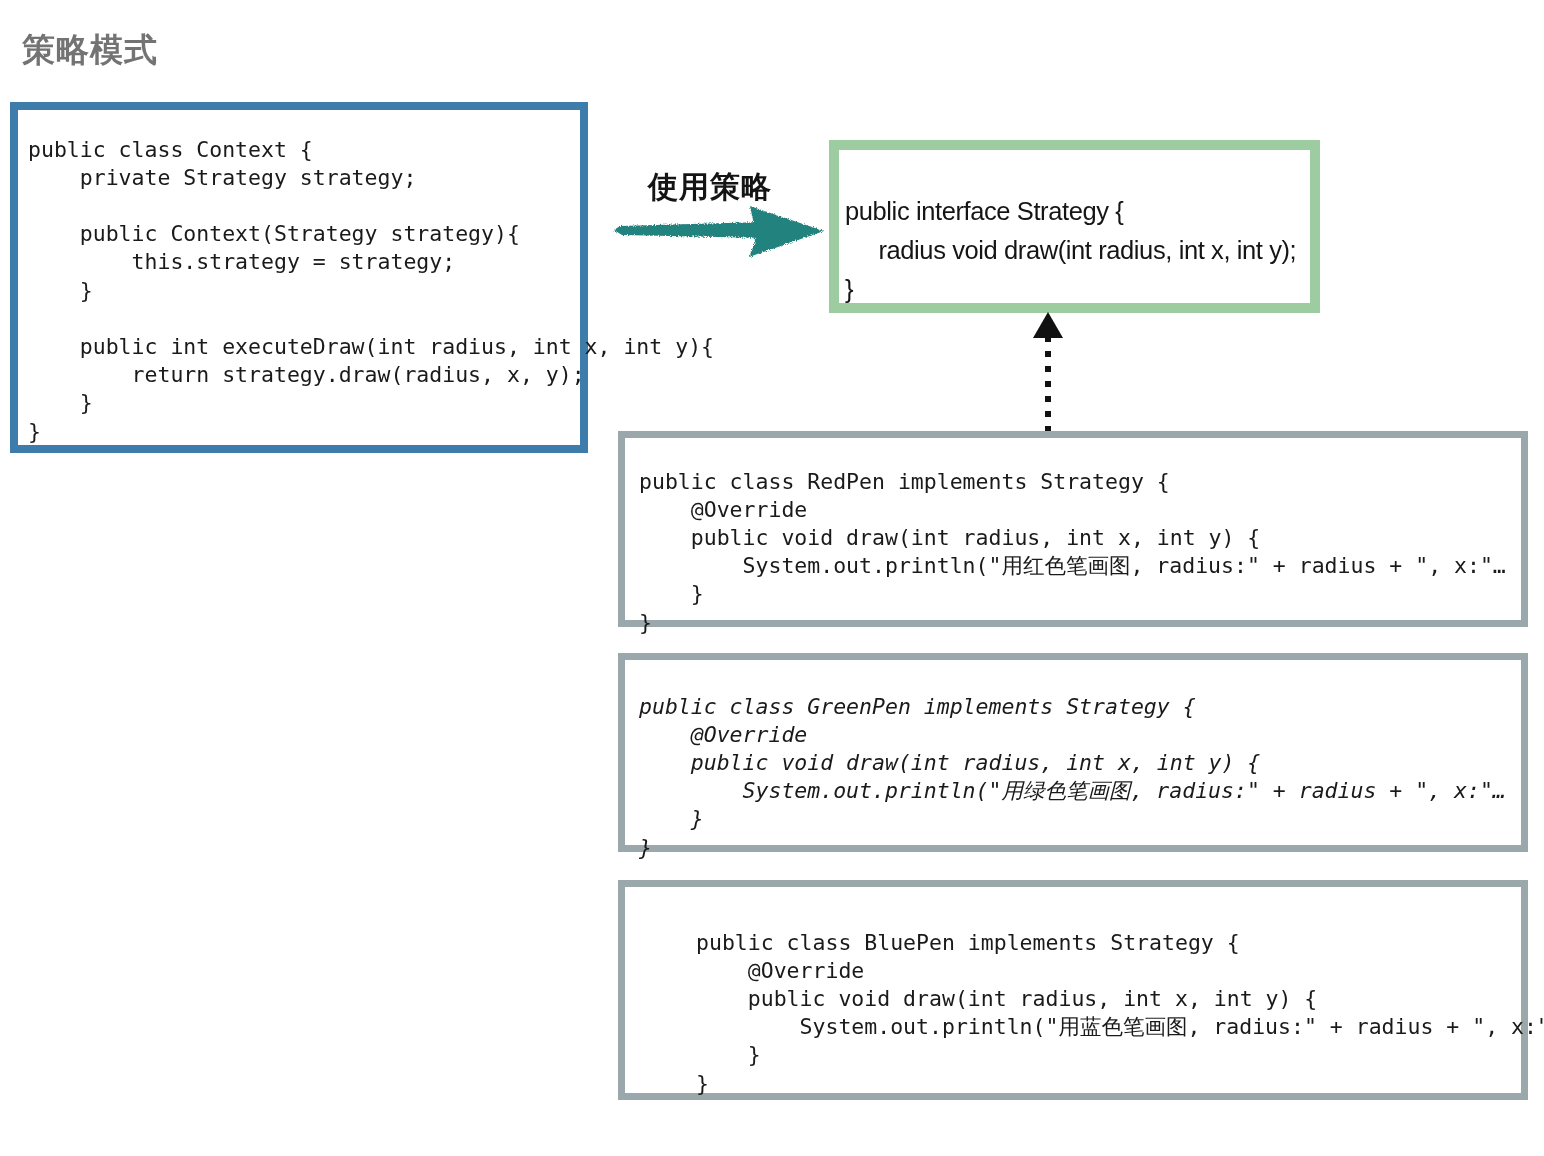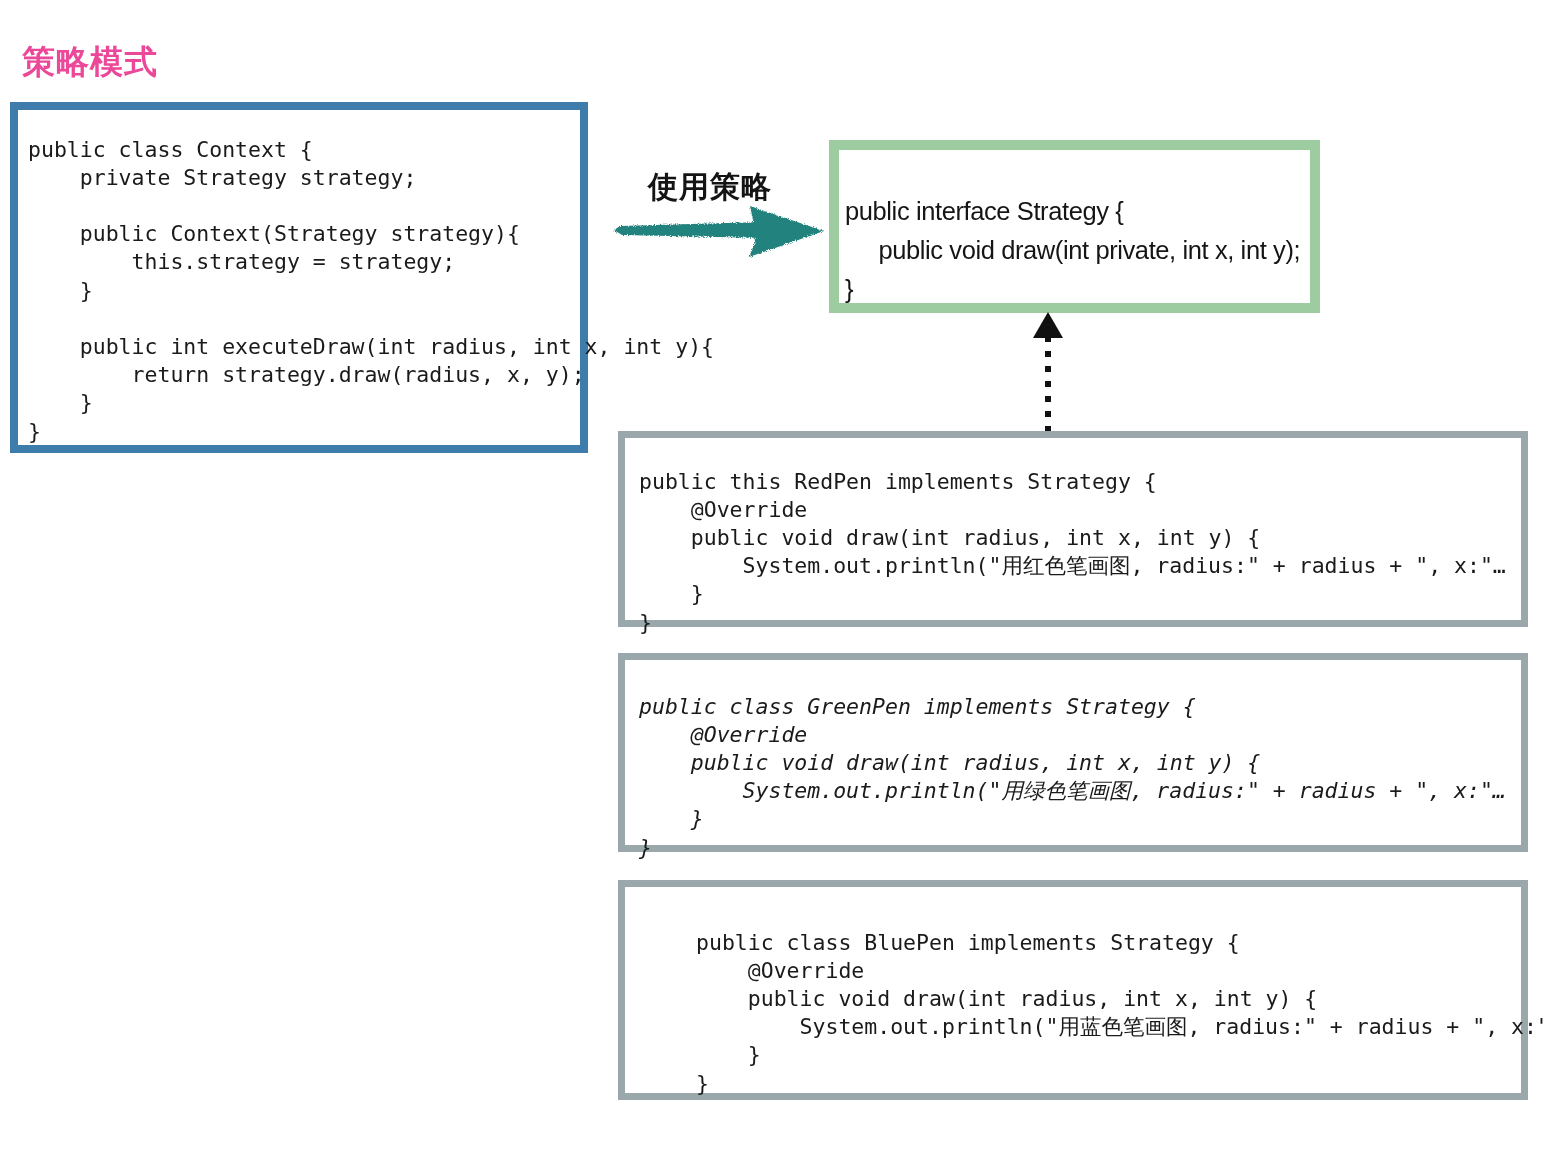--- a/index.html
+++ b/index.html
@@ -12,26 +12,26 @@
     height: 1156px;
     position: relative;
     overflow: hidden;
     font-family: "Liberation Sans", sans-serif;
   }
 
   
   #page-title {
     position: absolute;
     left: 22px;
-    top: 42px;
-    font-family: Liberation Serif, serif;
+    top: 33px;
+    font-family: Liberation Mono, monospace;
     font-weight: bold;
     font-size: 33px;
     line-height: 40px;
-    color: #ec4899;
+    color: #737373;
     letter-spacing: 1px;
     white-space: nowrap;
   }
 
   
   .code-box {
     position: absolute;
     background: #ffffff;
     box-sizing: border-box;
   }
@@ -158,30 +158,30 @@
     </filter>
   </defs>
   <g filter="url(#rough)">
     <path d="M2,30 L8,26 L150,22 L152,38 L10,35 Z" fill="#24837E"></path>
     <path d="M138,6 L212,31 L137,57 L143,42 L141,20 Z" fill="#24837E"></path>
   </g>
 </svg>
 
 <div id="strategy-box" class="code-box"></div>
 <pre id="strategy-code">public interface Strategy {
-     public void draw(int private, int x, int y);
+     radius void draw(int radius, int x, int y);
 }</pre>
 
 <svg id="implements-arrow" viewBox="0 0 40 125">
   <line x1="20" y1="24" x2="20" y2="125" stroke="#111111" stroke-width="6" stroke-dasharray="6 9" stroke-linecap="butt"></line>
   <polygon points="20,0 35,26 5,26" fill="#111111"></polygon>
 </svg>
 
 <div id="redpen-box" class="code-box impl-box"></div>
-<pre id="redpen-code" class="code-text impl-code">public this RedPen implements Strategy {
+<pre id="redpen-code" class="code-text impl-code">public class RedPen implements Strategy {
     @Override
     public void draw(int radius, int x, int y) {
         System.out.println("用红色笔画图, radius:" + radius + ", x:"…
     }
 }</pre>
 
 <div id="greenpen-box" class="code-box impl-box"></div>
 <pre id="greenpen-code" class="code-text impl-code">public class GreenPen implements Strategy {
     @Override
     public void draw(int radius, int x, int y) {

